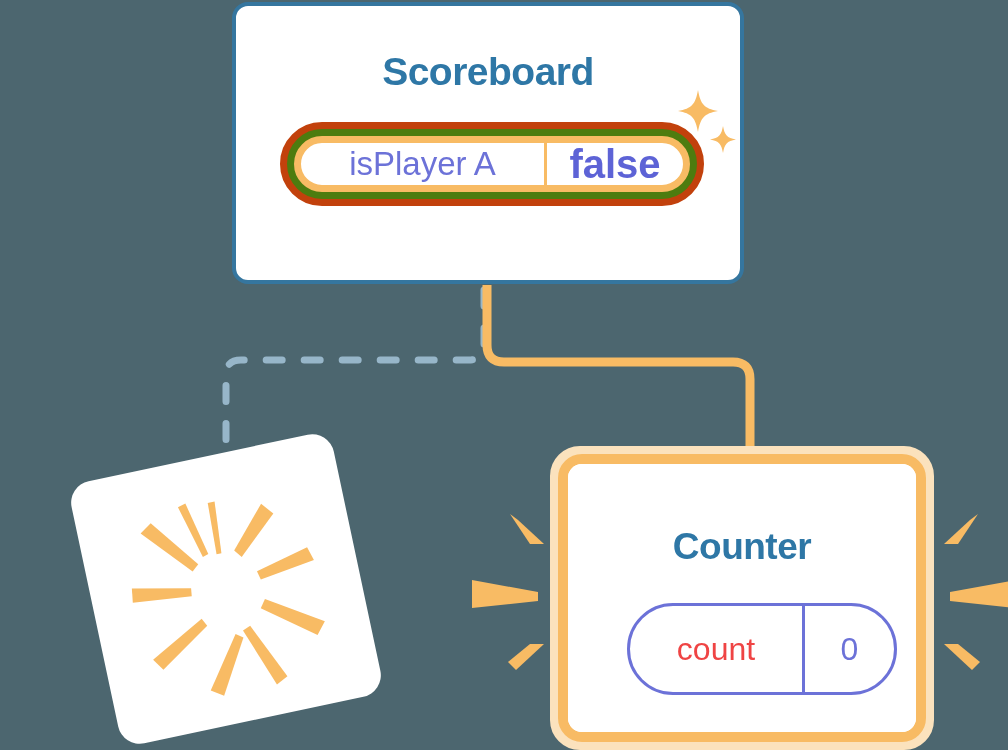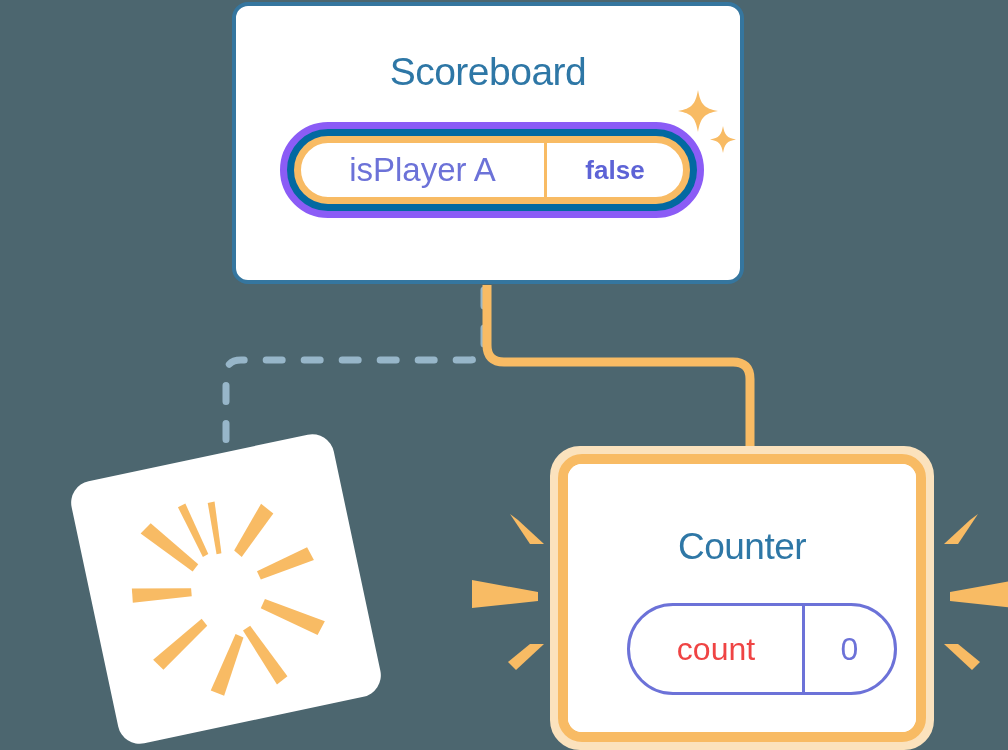--- a/index.html
+++ b/index.html
@@ -100,43 +100,43 @@
   }
 
   
   .card-title {
     position: absolute;
     left: 0;
     width: 100%;
     text-align: center;
     color: #2e77a6;
     font-family: "Liberation Sans", sans-serif;
-    font-weight: 400;
+    font-weight: 700;
     letter-spacing: -0.5px;
   }
   #scoreboard-title {
     top: 44px;
     font-size: 39px;
   }
   #counter-title {
     top: 62px;
     font-size: 37px;
   }
 
   
   #scoreboard-pill-outer {
     position: absolute;
     left: 44px;
     top: 116px;
     width: 424px;
-    height: 96px;
-    box-sizing: border-box;
-    border: 7px solid #8b5cf6;
+    height: 84px;
+    box-sizing: border-box;
+    border: 7px solid #c2410c;
     border-radius: 58px;
-    background: #0369a1;
+    background: #4d7c0f;
   }
   #scoreboard-pill-inner {
     position: absolute;
     left: 7px; top: 7px;
     right: 7px; bottom: 7px;
     box-sizing: border-box;
     border: 7px solid #f8bb64;
     border-radius: 51px;
     background: #ffffff;
     display: flex;
@@ -153,21 +153,21 @@
     font-weight: 400;
     border-right: 3px solid #f8bb64;
     box-sizing: border-box;
   }
   #scoreboard-pill-val {
     flex: 1 1 auto;
     display: flex;
     align-items: center;
     justify-content: center;
     color: #5d63d6;
-    font-size: 26px;
+    font-size: 40px;
     font-weight: 700;
   }
 
   
   #counter-pill {
     position: absolute;
     left: 59px;
     top: 139px;
     width: 270px;
     height: 92px;

